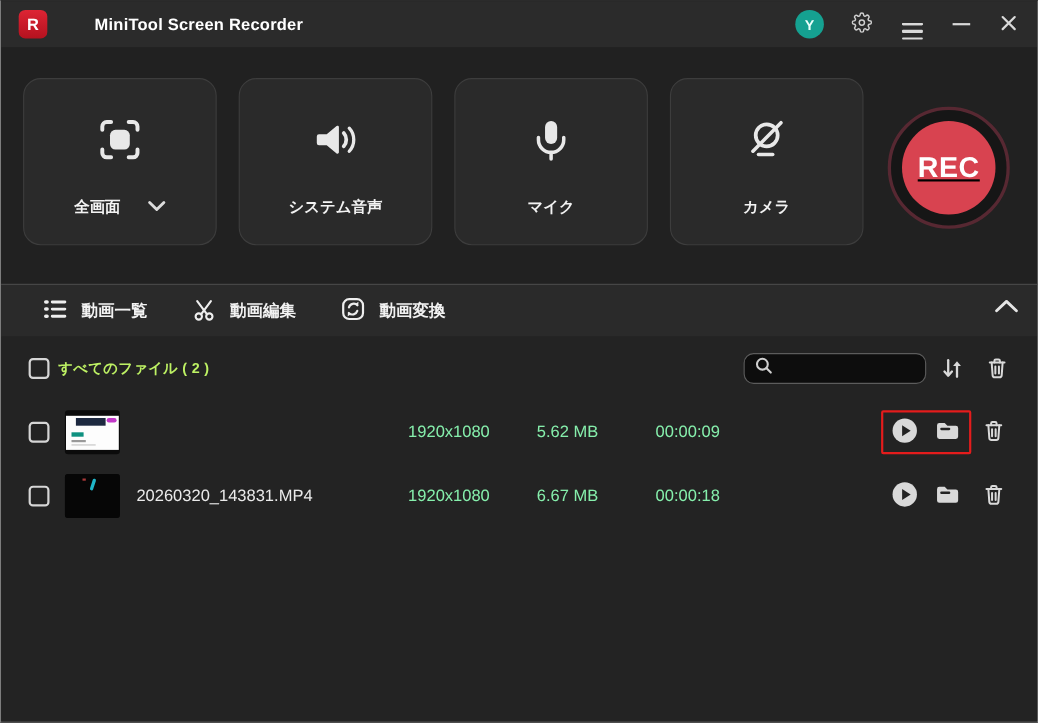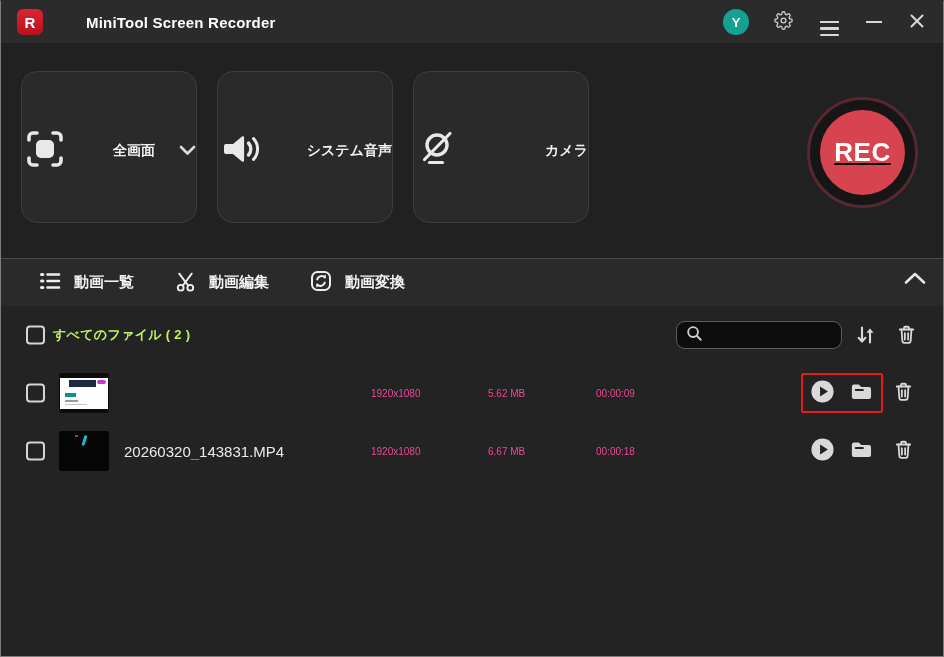--- a/index.html
+++ b/index.html
@@ -22,21 +22,21 @@
   .tb-btn{ background:none; border:none; margin-left:23px; cursor:pointer; display:flex;
            align-items:center; justify-content:center; padding:2px; }
   .burger span{ display:block; width:19px; height:2.6px; background:#d9d9d9; border-radius:1px; }
   .burger span + span{ margin-top:4px; }
   .min-bar{ display:block; width:16px; height:2.4px; background:#d9d9d9; }
 
   
   .top-section{ position:absolute; top:42px; left:0; right:0; height:215px; background:#212121; }
   .cards{ position:absolute; left:20px; top:28px; display:flex; gap:20px; }
   .card{ width:176px; height:152px; border-radius:16px; background:#2a2a2a; border:1px solid #3d3d3d;
-         display:flex; flex-direction:row; align-items:center; justify-content:space-between;
+         display:flex; flex-direction:column; align-items:center; justify-content:space-between;
          padding:32px 0 24px; cursor:pointer; }
   .card-label-row{ display:flex; align-items:center; gap:24px; }
   .card-label{ color:#f2f2f2; font-size:14px; font-weight:600; }
   .rec{ position:absolute; left:806px; top:54px; width:111px; height:111px; border-radius:50%;
         background:#161616; border:3px solid #572832; display:flex; align-items:center;
         justify-content:center; cursor:pointer; }
   .rec-inner{ width:85px; height:85px; border-radius:50%; background:var(--accent-red,#d84350);
               display:flex; align-items:center; justify-content:center;text-decoration:underline; }
   .rec-inner span{ color:#fff; font-size:26px; font-weight:bold; letter-spacing:.5px; }
 
@@ -71,21 +71,21 @@
   .t1-page{ position:absolute; left:1px; right:1px; top:5px; bottom:4px; background:#fdfdfd; }
   .t1-banner{ position:absolute; left:18%; top:2px; width:58%; height:7px; background:#1d2940; }
   .t1-pill{ position:absolute; right:2px; top:2px; width:9px; height:3.5px; border-radius:2px; background:#c238c8; }
   .t1-btn{ position:absolute; left:5px; top:15px; width:11px; height:4px; background:#0f9180; }
   .t1-line1{ position:absolute; left:5px; top:22px; width:13px; height:1.5px; background:#9a9a9a; }
   .t1-line2{ position:absolute; left:5px; top:25.5px; width:22px; height:1.5px; background:#c4c4c4; }
   .t2-scene{ position:absolute; inset:0; background:#060606; }
   .t2-streak{ position:absolute; left:24px; top:4px; width:3px; height:11px; border-radius:2px;
               background:#1fb6c9; transform:rotate(18deg); }
   .t2-dot{ position:absolute; left:16px; top:4px; width:3px; height:2px; background:#a83838; }
-  .cell{ position:absolute; top:50%; transform:translateY(-50%); color:#ec4899; font-size:10px; }
+  .cell{ position:absolute; top:50%; transform:translateY(-50%); color:#86efac; font-size:15px; }
   .cell.name{ left:123px; width:235px; color:#eaeaea; font-size:15px; white-space:nowrap;
               overflow:hidden; text-overflow:ellipsis; }
   .cell.res{ left:370px; } .cell.size{ left:487px; } .cell.dur{ left:595px; }
   .actions{ position:absolute; left:800px; top:50%; transform:translateY(-50%);
             display:flex; align-items:center; }
   .action-pair{ display:flex; align-items:center; gap:12px; padding:3px 6px;
                 border:2px solid transparent; border-radius:2px; }
   .action-pair.on{ border-color:var(--highlight-red,#e41c1c); }
   .act-btn{ background:none; border:none; cursor:pointer; display:flex; align-items:center;
             justify-content:center; padding:0; }
@@ -162,20 +162,30 @@
         <span>
           <svg width="46" height="46" viewBox="0 0 46 46">
             <path d="M8 18 h7 l9 -7.5 a1.3 1.3 0 0 1 2.1 1 v23 a1.3 1.3 0 0 1 -2.1 1 L15 28 H8 a2 2 0 0 1 -2 -2 v-6 a2 2 0 0 1 2 -2 z" fill="#e8e8e8"></path>
             <path d="M30.5 17 a9 9 0 0 1 0 12" stroke="#e8e8e8" stroke-width="3.4" fill="none" stroke-linecap="round"></path>
             <path d="M35.5 12.5 a15.5 15.5 0 0 1 0 21" stroke="#e8e8e8" stroke-width="3" fill="none" stroke-linecap="round"></path>
           </svg>
         </span>
         <span class="card-label">システム音声</span>
       </div>
 
+      <div class="card">
+        <span>
+          <svg width="46" height="46" viewBox="0 0 46 46">
+            <rect x="17.5" y="6" width="11" height="21" rx="5.5" fill="#e8e8e8"></rect>
+            <path d="M11.5 21 v2 a11.5 11.5 0 0 0 23 0 v-2" stroke="#e8e8e8" stroke-width="3.2" fill="none" stroke-linecap="round"></path>
+            <path d="M23 35 v5.5" stroke="#e8e8e8" stroke-width="3.2" stroke-linecap="round"></path>
+          </svg>
+        </span>
+        <span class="card-label">マイク</span>
+      </div>
 
       <div class="card">
         <span>
           <svg width="46" height="46" viewBox="0 0 46 46" fill="none">
             <circle cx="23" cy="19" r="10" stroke="#e8e8e8" stroke-width="3.4"></circle>
             <path d="M10.5 33.5 L36 7.5" stroke="#e8e8e8" stroke-width="3.2" stroke-linecap="round"></path>
             <path d="M15.5 36.5 h13" stroke="#e8e8e8" stroke-width="3.2" stroke-linecap="round"></path>
           </svg>
         </span>
         <span class="card-label">カメラ</span>

